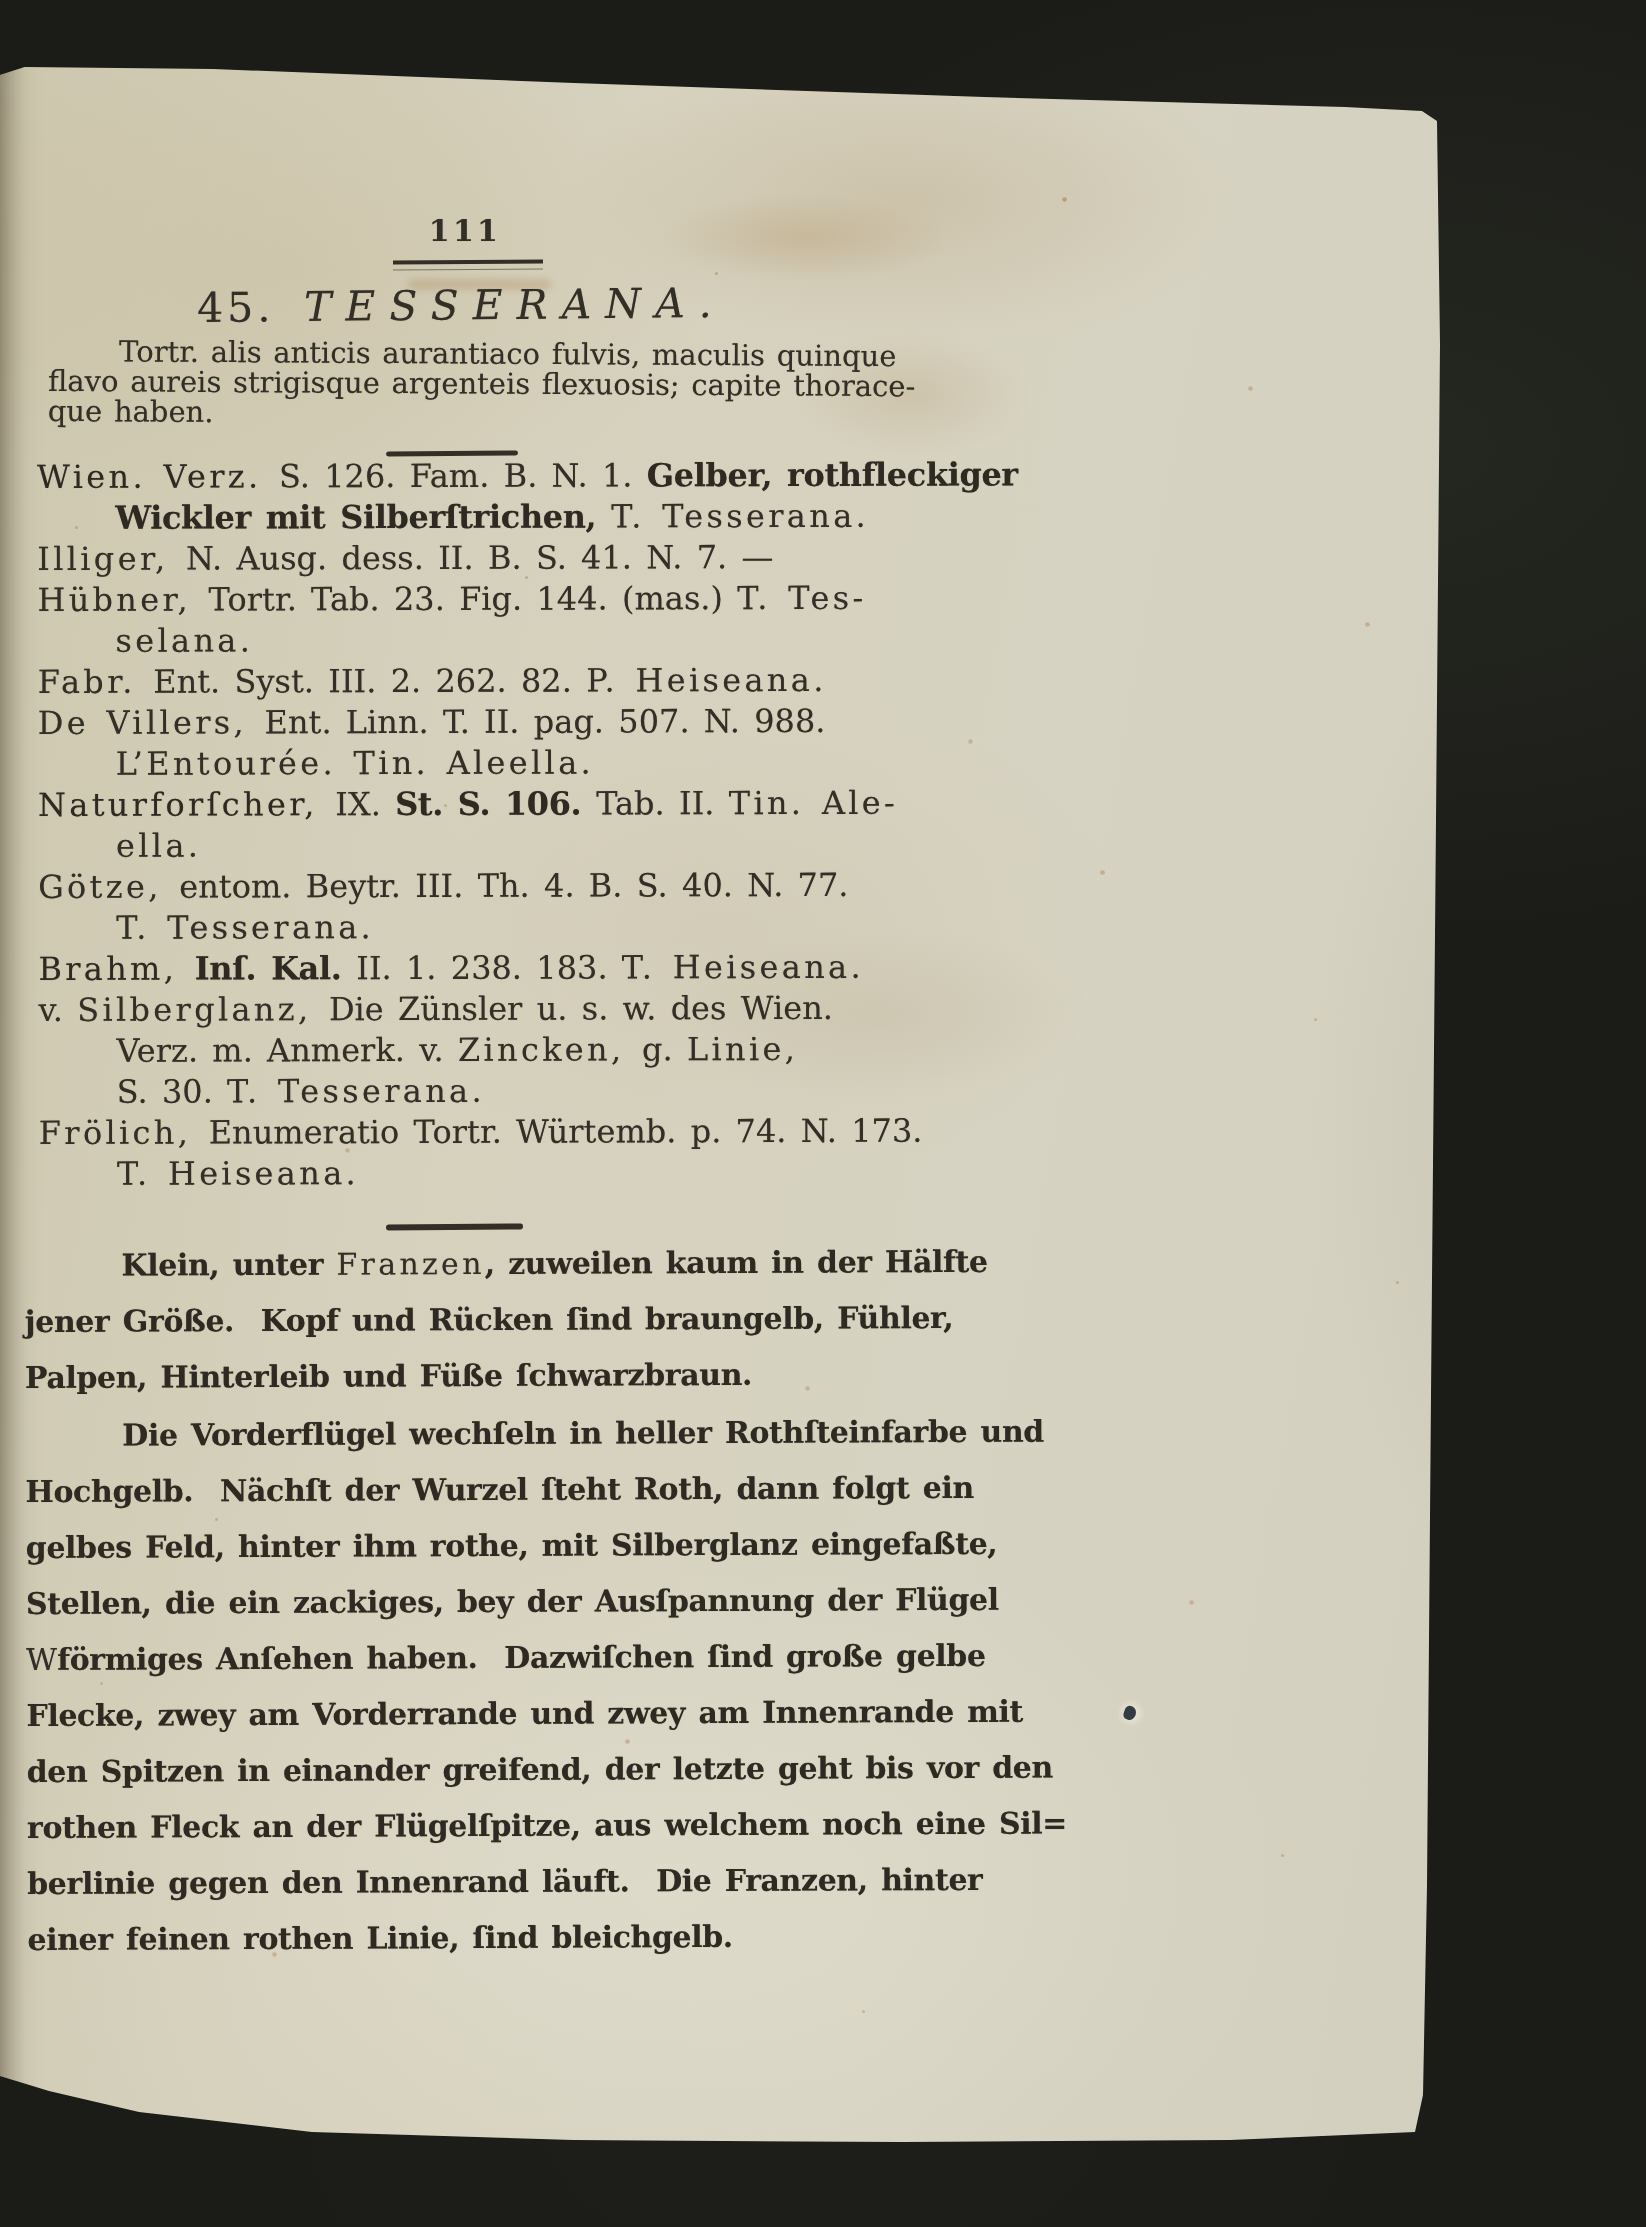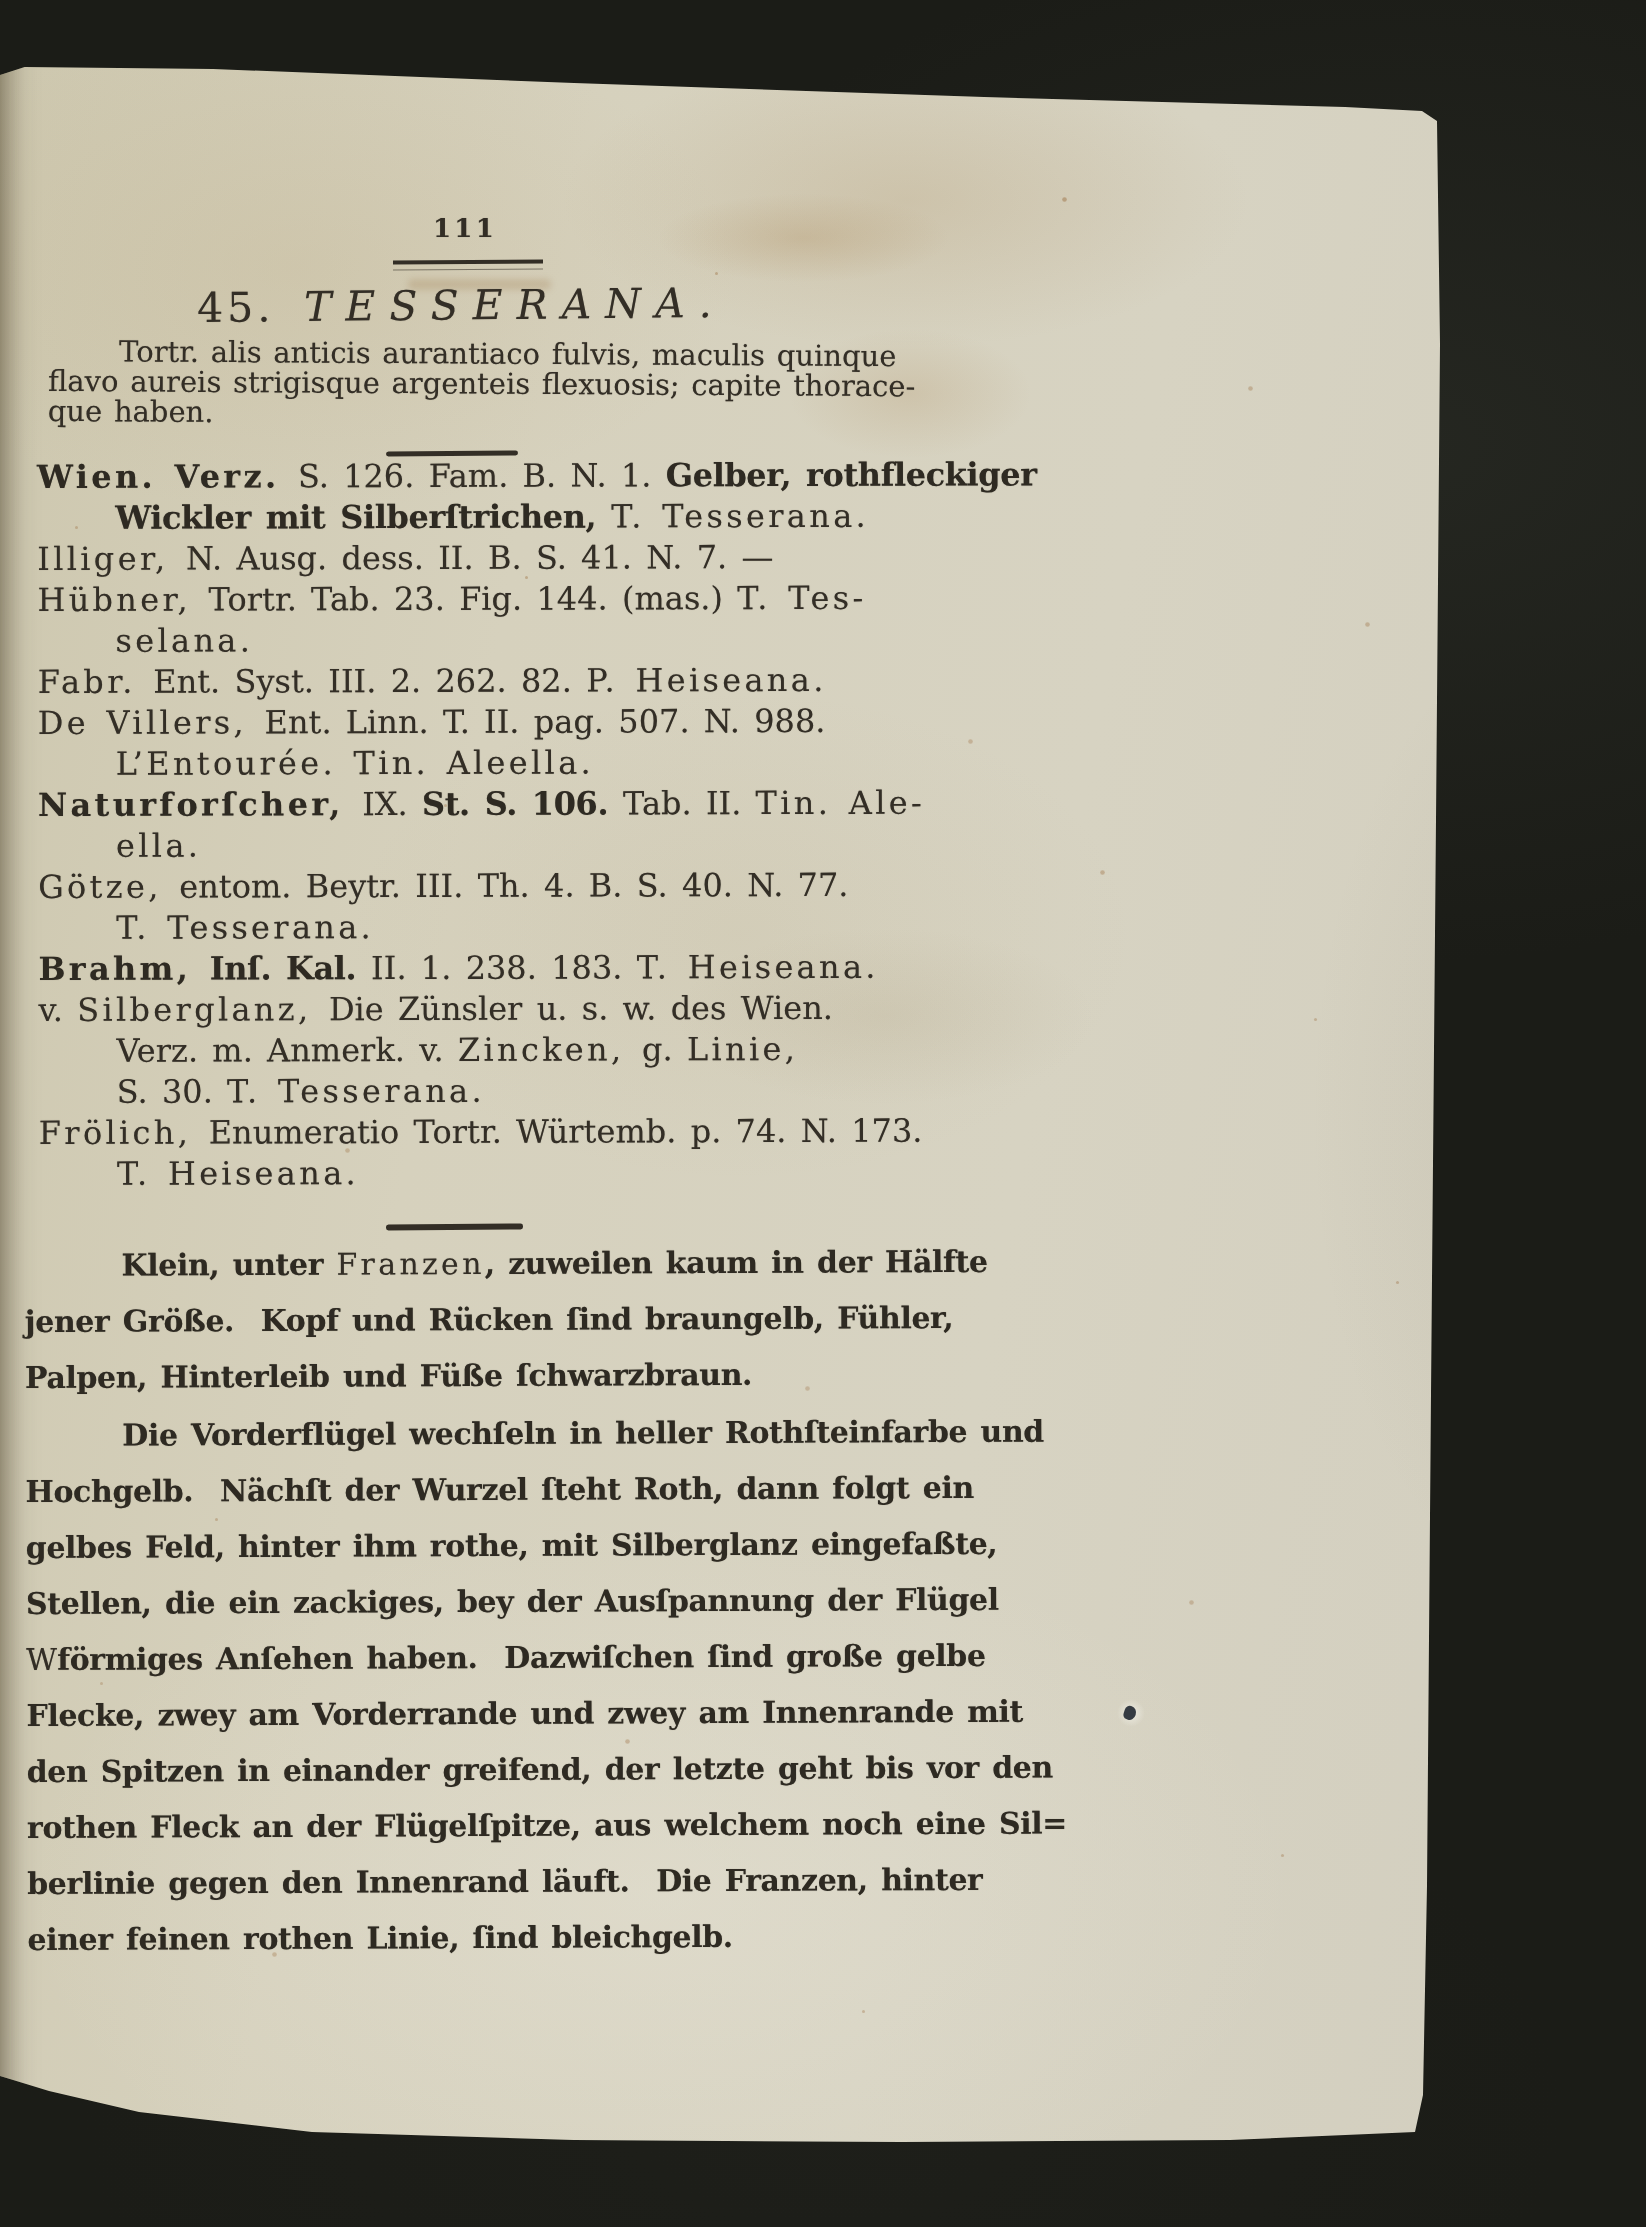--- a/index.html
+++ b/index.html
@@ -41,27 +41,27 @@
   .content {
     position: absolute; inset: 0;
     font-family: "DejaVu Serif", "Liberation Serif", serif;
     color: #332e26;
     text-shadow: 0 0 0.8px rgba(51,46,38,0.45);
   }
   .tline { white-space: pre; }
   .seg-antiqua { }
   .seg-antiqua-spaced { letter-spacing: 3.3px; }
   .seg-fraktur { font-weight: bold; letter-spacing: -0.4px; color: #2e2a22; }
-  .seg-fraktur-spaced { font-weight: bold; letter-spacing: 3.3px; color: #2e2a22; }
+  .seg-fraktur-spaced { font-weight: normal; letter-spacing: 3.3px; color: #2e2a22; }
   .seg-italic-spaced { font-style: italic; letter-spacing: 14px; }
 
   .pagenum {
     position: absolute; top: 213px; left: 377px; width: 176px;
     text-align: center;
-    font-size: 26px; font-weight: bold; letter-spacing: 3.3px;
+    font-size: 30px; font-weight: bold; letter-spacing: 3.3px;
   }
   .pagenum-rule {
     position: absolute; top: 260px; left: 393px; width: 150px; height: 4.9px;
     border-top: 4.1px solid #332e26;
     border-bottom: 1.6px solid rgba(51,46,38,0.55);
     transform: rotate(-0.3deg);
   }
   .pagenum-ghost {
     position: absolute; top: 279px; left: 408px; width: 143px; height: 10.7px;
     background: rgba(150,110,60,0.22);

